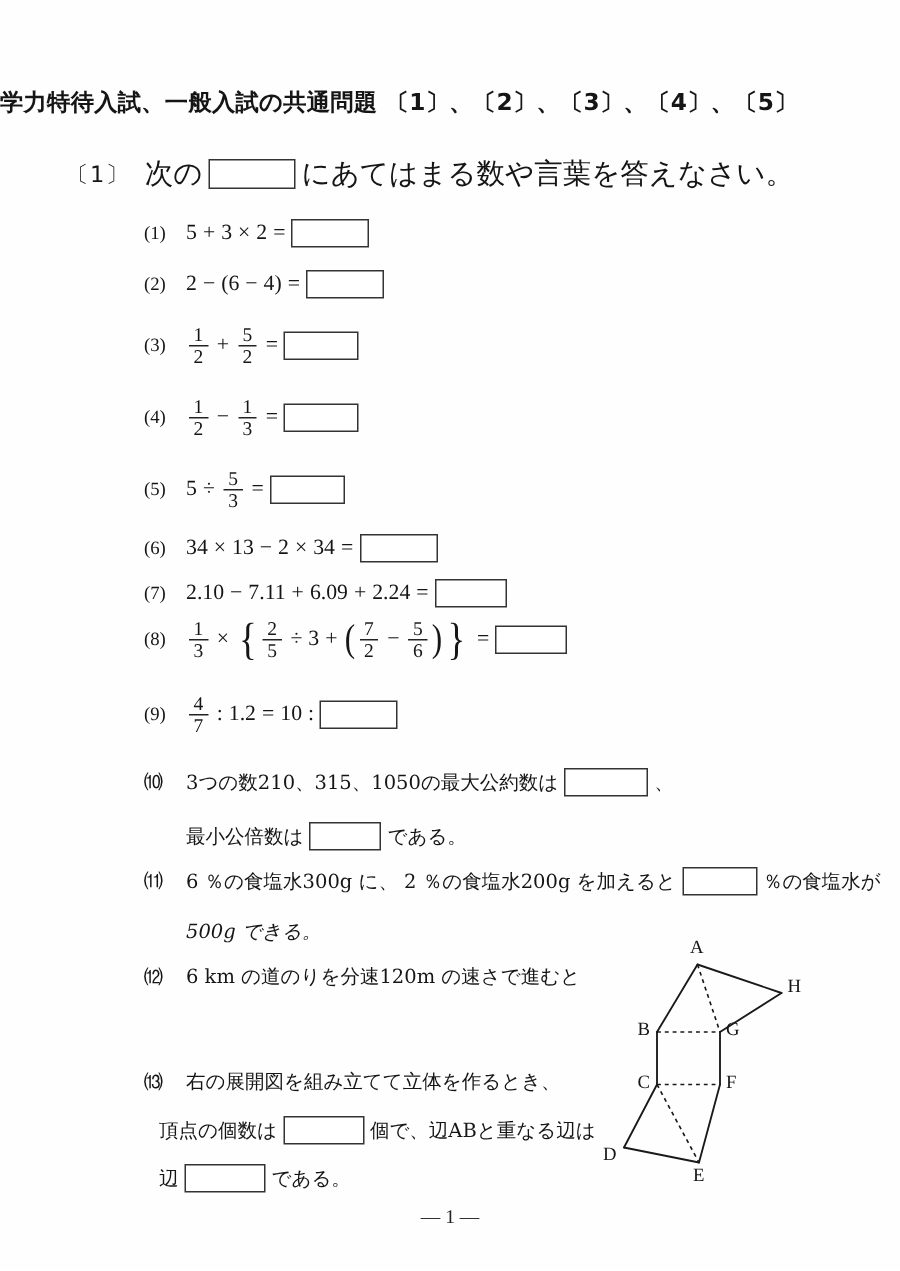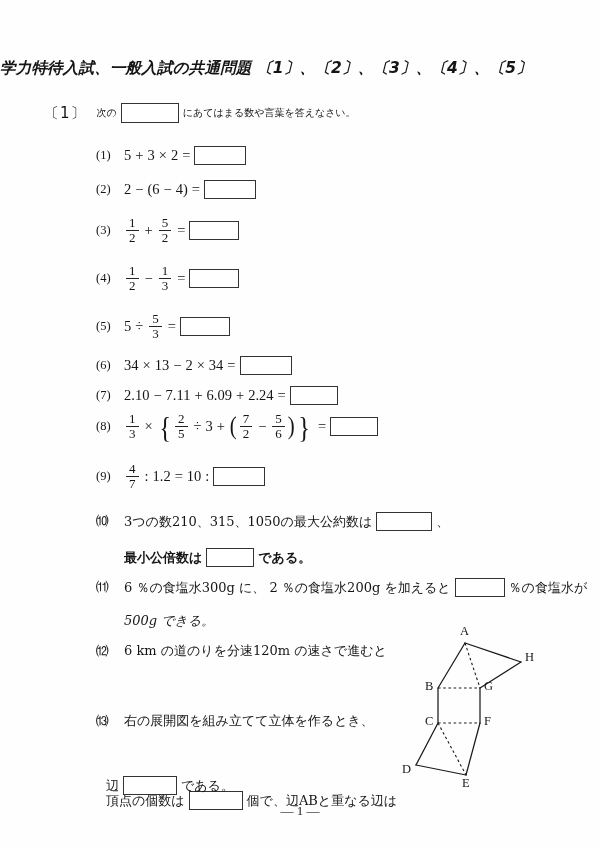--- a/index.html
+++ b/index.html
@@ -29,40 +29,39 @@
     position: absolute;
     left: 0;
     top: 58px;
     width: 508px;
     text-align: center;
     font-family: "DejaVu Sans", sans-serif;
     font-weight: bold;
     font-size: 15.5px;
     letter-spacing: 0.2px;
     white-space: nowrap;
-    font-style: italic;
   }
 
   
   .lead {
     position: absolute;
     left: 44px;
     top: 103px;
     font-size: 14.5px;
     white-space: nowrap;
     display: flex;
     align-items: center;
   }
   .lead .bignum {
     font-family: "DejaVu Sans", sans-serif;
     font-size: 15px;
     letter-spacing: 1px;
     margin-right: 10px;
   }
-  .lead .jp { font-family: "DejaVu Serif", serif; font-size: 10px; }
+  .lead .jp { font-family: "DejaVu Serif", serif; font-size: 19px; }
 
   
   .row {
     position: absolute;
     display: flex;
     align-items: center;
     white-space: nowrap;
     font-size: 13.5px;
   }
   .num {
@@ -323,21 +322,21 @@
   </div>
 
   <div class="row" style="left:96px; top:512px;">
     <span class="num">⑽</span>
     <span class="jptext">
       <span>3つの数210、315、1050の最大公約数は</span>
       <span class="abox" style="width:54px;height:17px;margin:0 4px;"></span>
       <span>、</span>
     </span>
   </div>
-  <div class="row" style="left:124px; top:548px;font-weight:bold;">
+  <div class="row" style="left:124px; top:548px;">
     <span class="jptext">
       <span>最小公倍数は</span>
       <span class="abox" style="width:46px;height:17px;margin:0 4px;"></span>
       <span>である。</span>
     </span>
   </div>
 
   <div class="row" style="left:96px; top:578px;">
     <span class="num">⑾</span>
     <span class="jptext">
@@ -352,21 +351,21 @@
 
   <div class="row" style="left:96px; top:642px;">
     <span class="num">⑿</span>
     <span class="jptext">6 km の道のりを分速120m の速さで進むと</span>
   </div>
 
   <div class="row" style="left:96px; top:712px;">
     <span class="num">⒀</span>
     <span class="jptext">右の展開図を組み立てて立体を作るとき、</span>
   </div>
-  <div class="row" style="left:106px; top:744px;margin-top:47px;">
+  <div class="row" style="left:106px; top:744px;">
     <span class="jptext">
       <span>頂点の個数は</span>
       <span class="abox" style="width:52px;height:17px;margin:0 4px;"></span>
       <span>個で、辺ABと重なる辺は</span>
     </span>
   </div>
   <div class="row" style="left:106px; top:776px;">
     <span class="jptext">
       <span>辺</span>
       <span class="abox" style="width:52px;height:17px;margin:0 4px;"></span>

